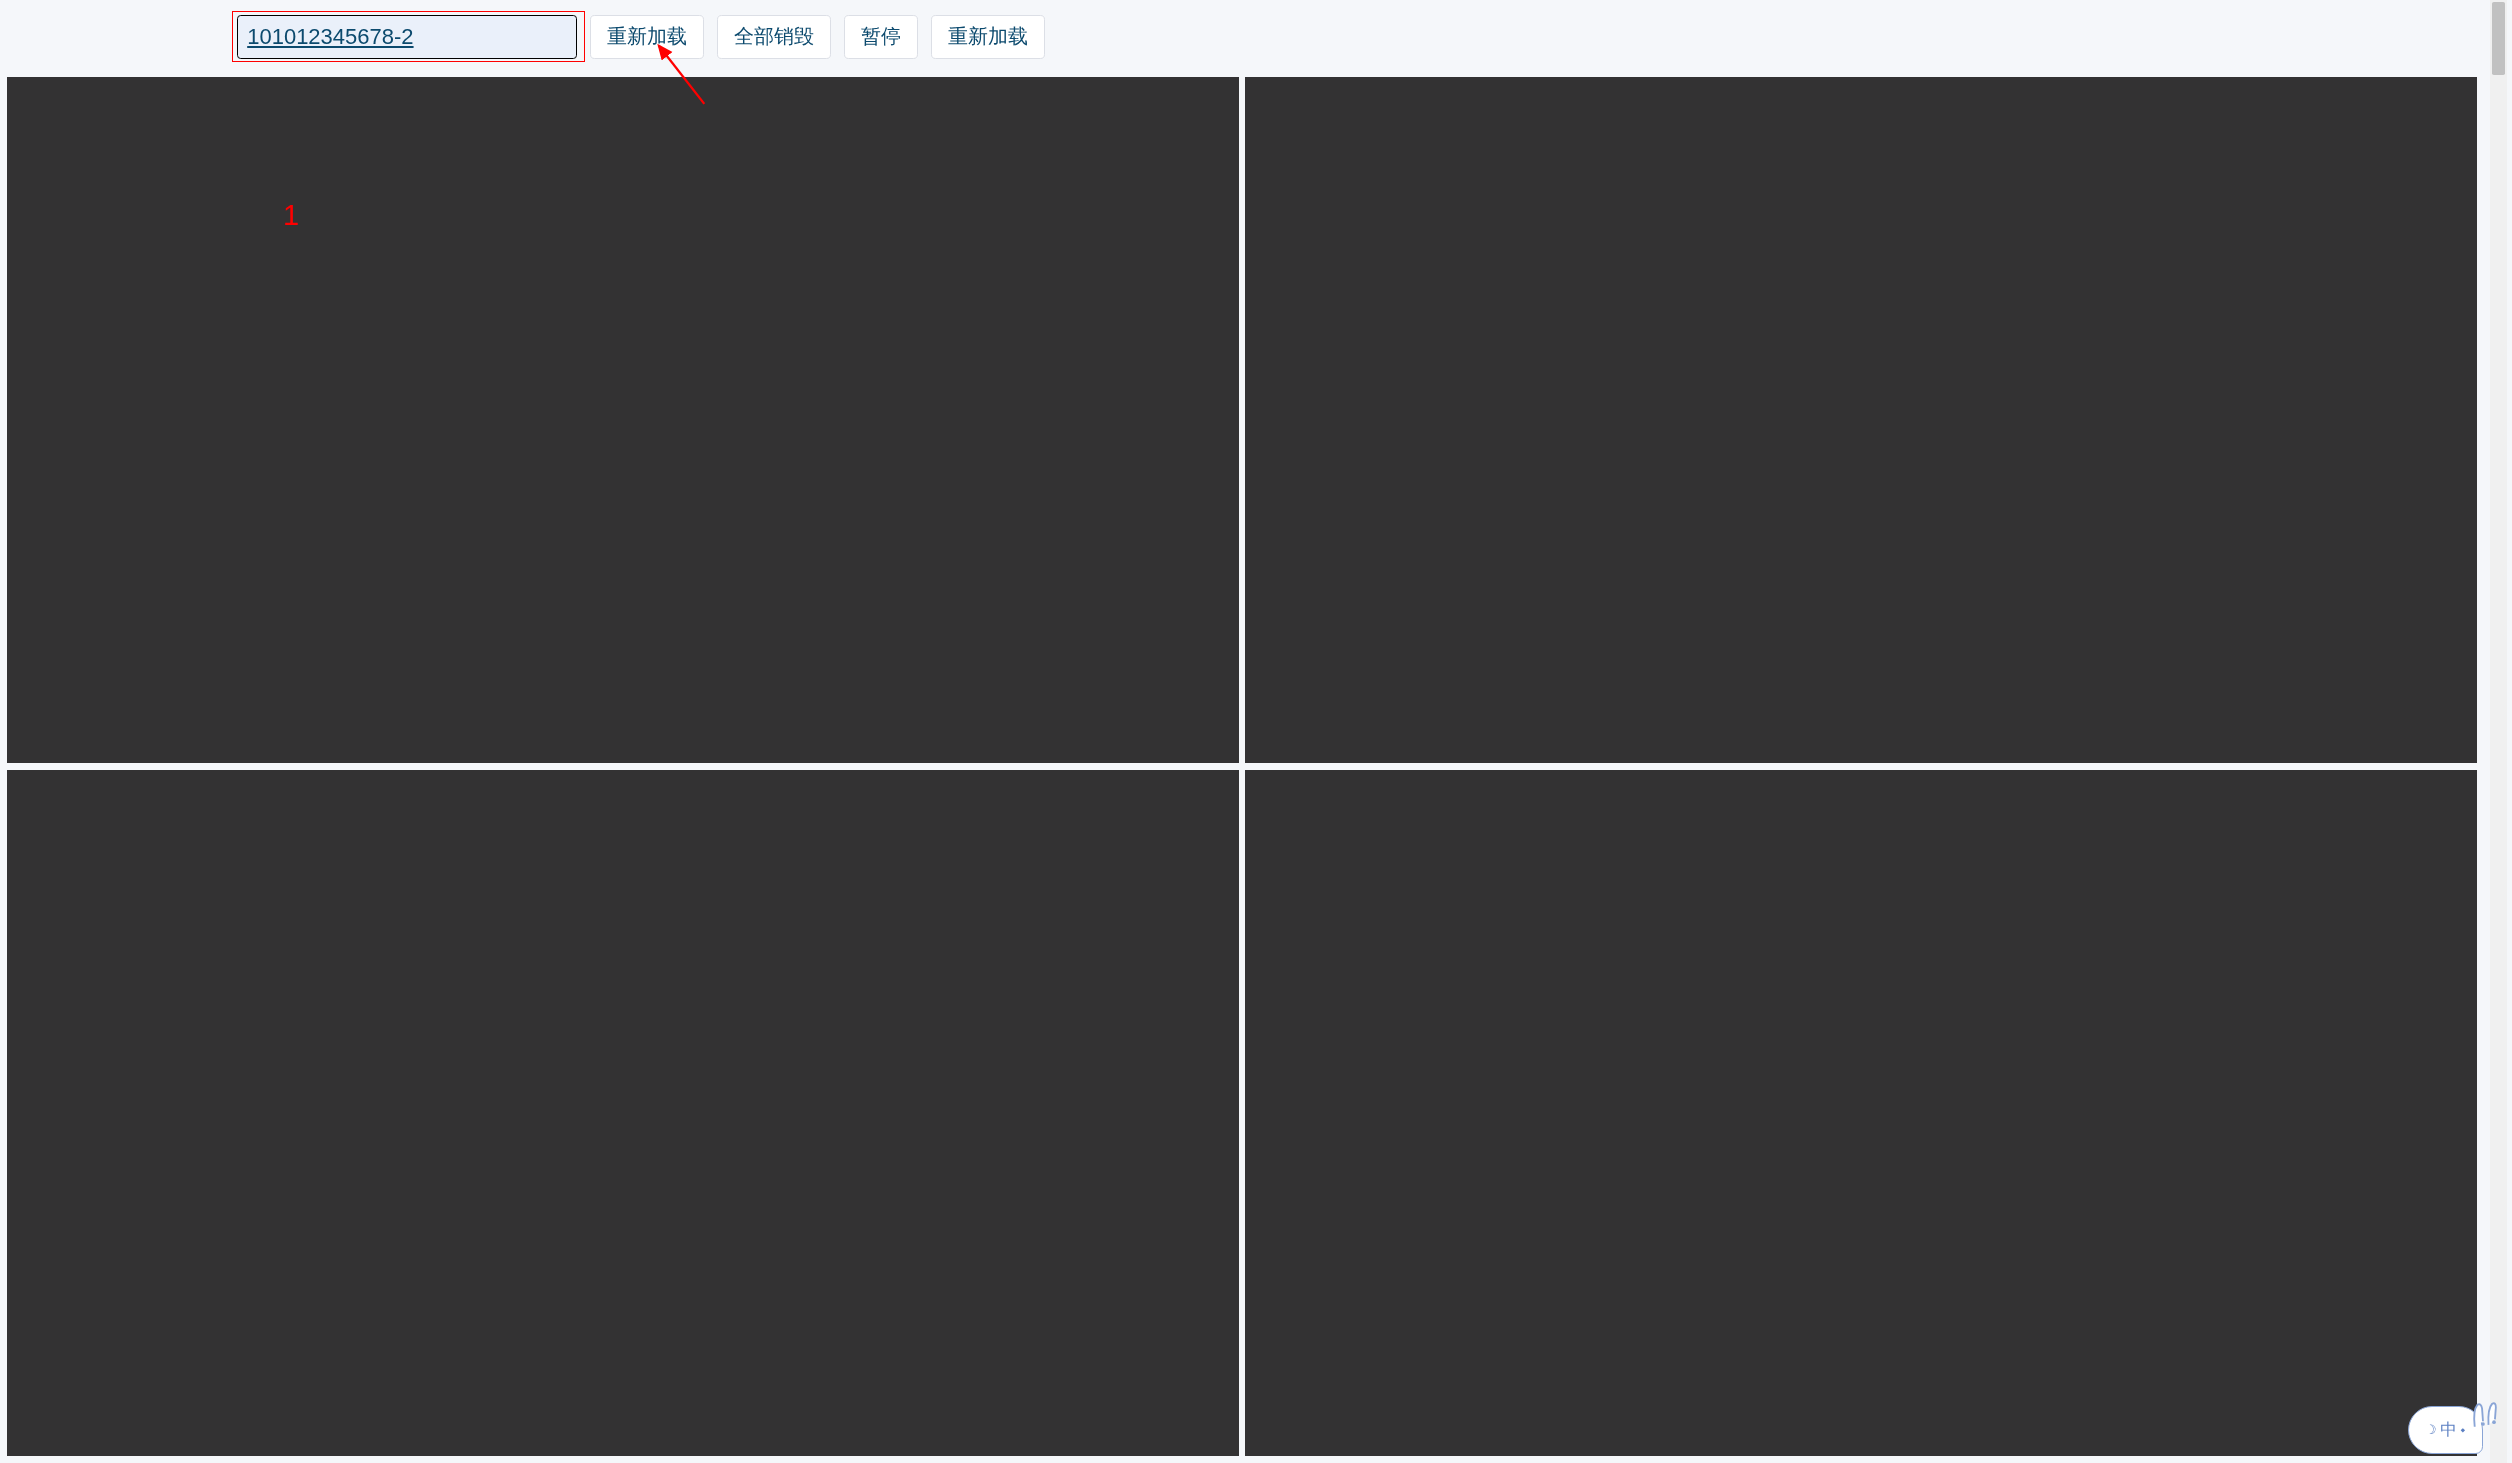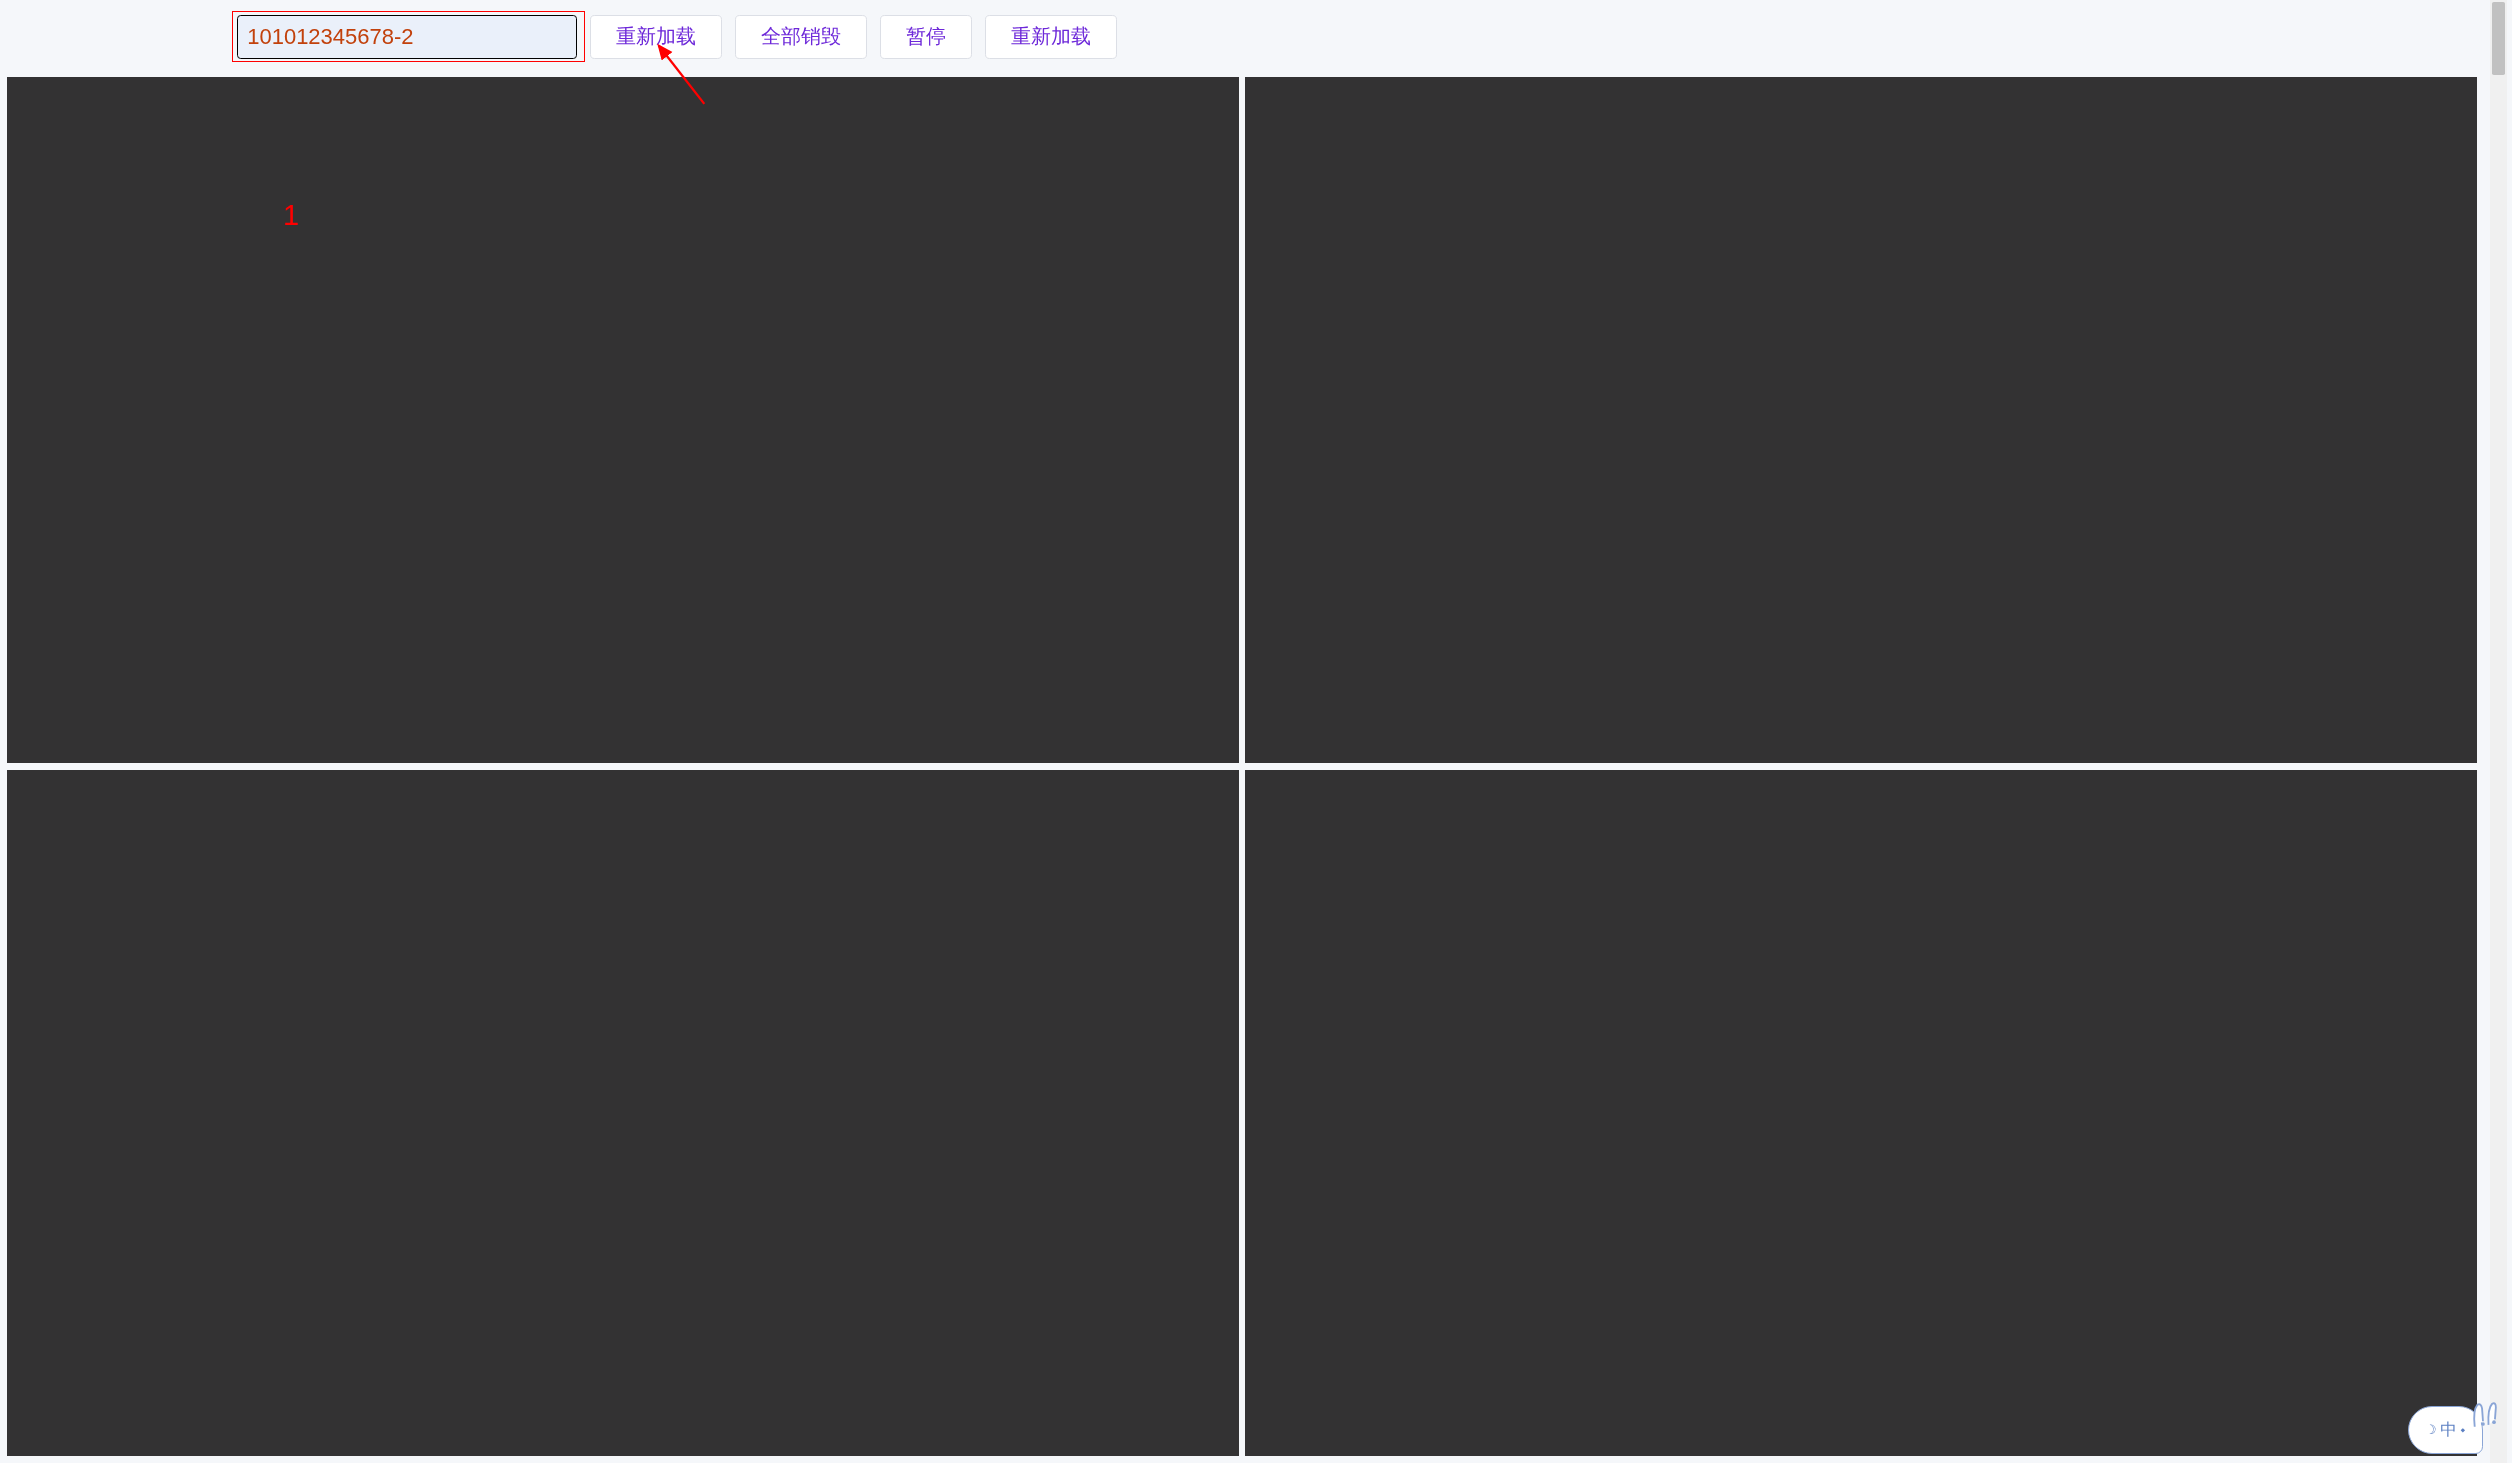--- a/index.html
+++ b/index.html
@@ -30,40 +30,41 @@
     .id-input-wrapper {
       position: relative;
     }
     .id-input {
       width: 340px;
       height: 44px;
       border: 0.9px solid #000;
       border-radius: 3.7px;
       padding: 0 9.2px;
       font-size: 22px;
-      color: #c2410c;
+      color: #0c4a6e;
       background: #eaf0fa;
       outline: none;
+      text-decoration: underline;
     }
     .red-box-overlay {
       position: absolute;
       left: -5.5px;
       top: -3.7px;
       width: 353px;
       height: 51px;
       border: 1.8px solid #ff0000;
       pointer-events: none;
     }
     .btn {
       height: 44px;
-      padding: 0 25px;
+      padding: 0 16px;
       border: 0.9px solid #dcdfe6;
       border-radius: 4.6px;
       background: #ffffff;
-      color: #6d28d9;
+      color: #0c4a6e;
       font-size: 20px;
       cursor: pointer;
       display: inline-flex;
       align-items: center;
       justify-content: center;
     }
     .video-grid {
       display: grid;
       grid-template-columns: 1fr 1fr;
       grid-template-rows: 1fr 1fr;

